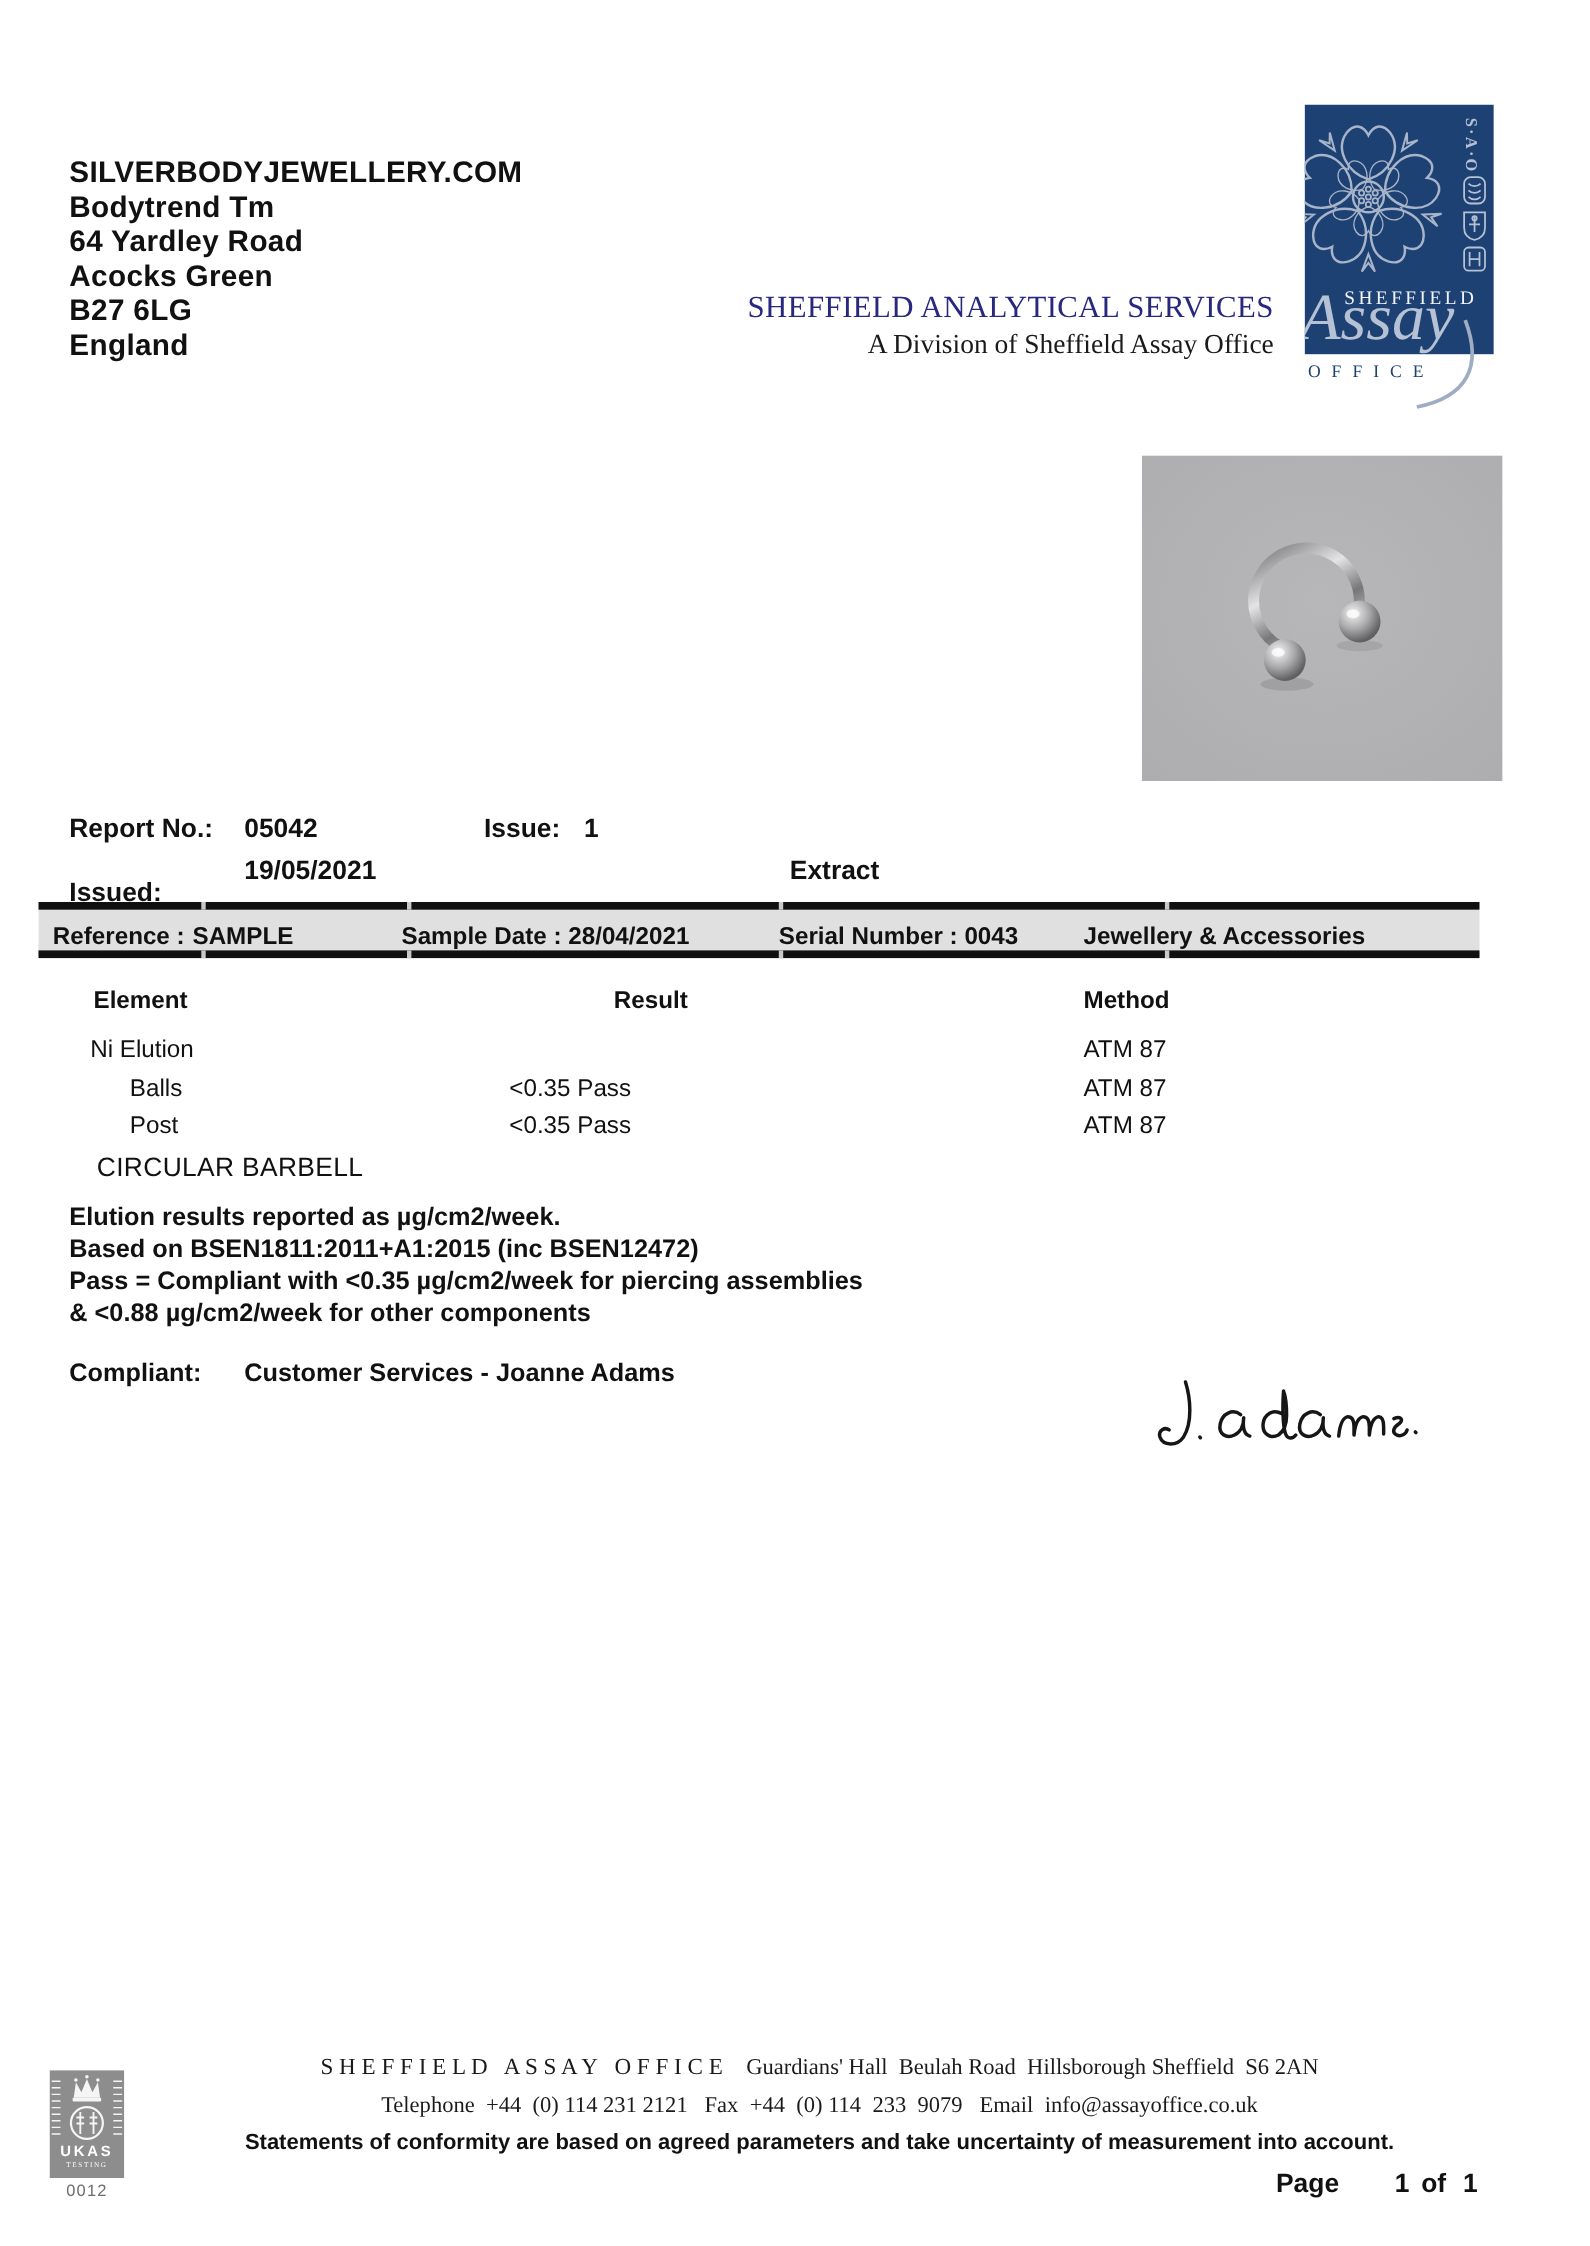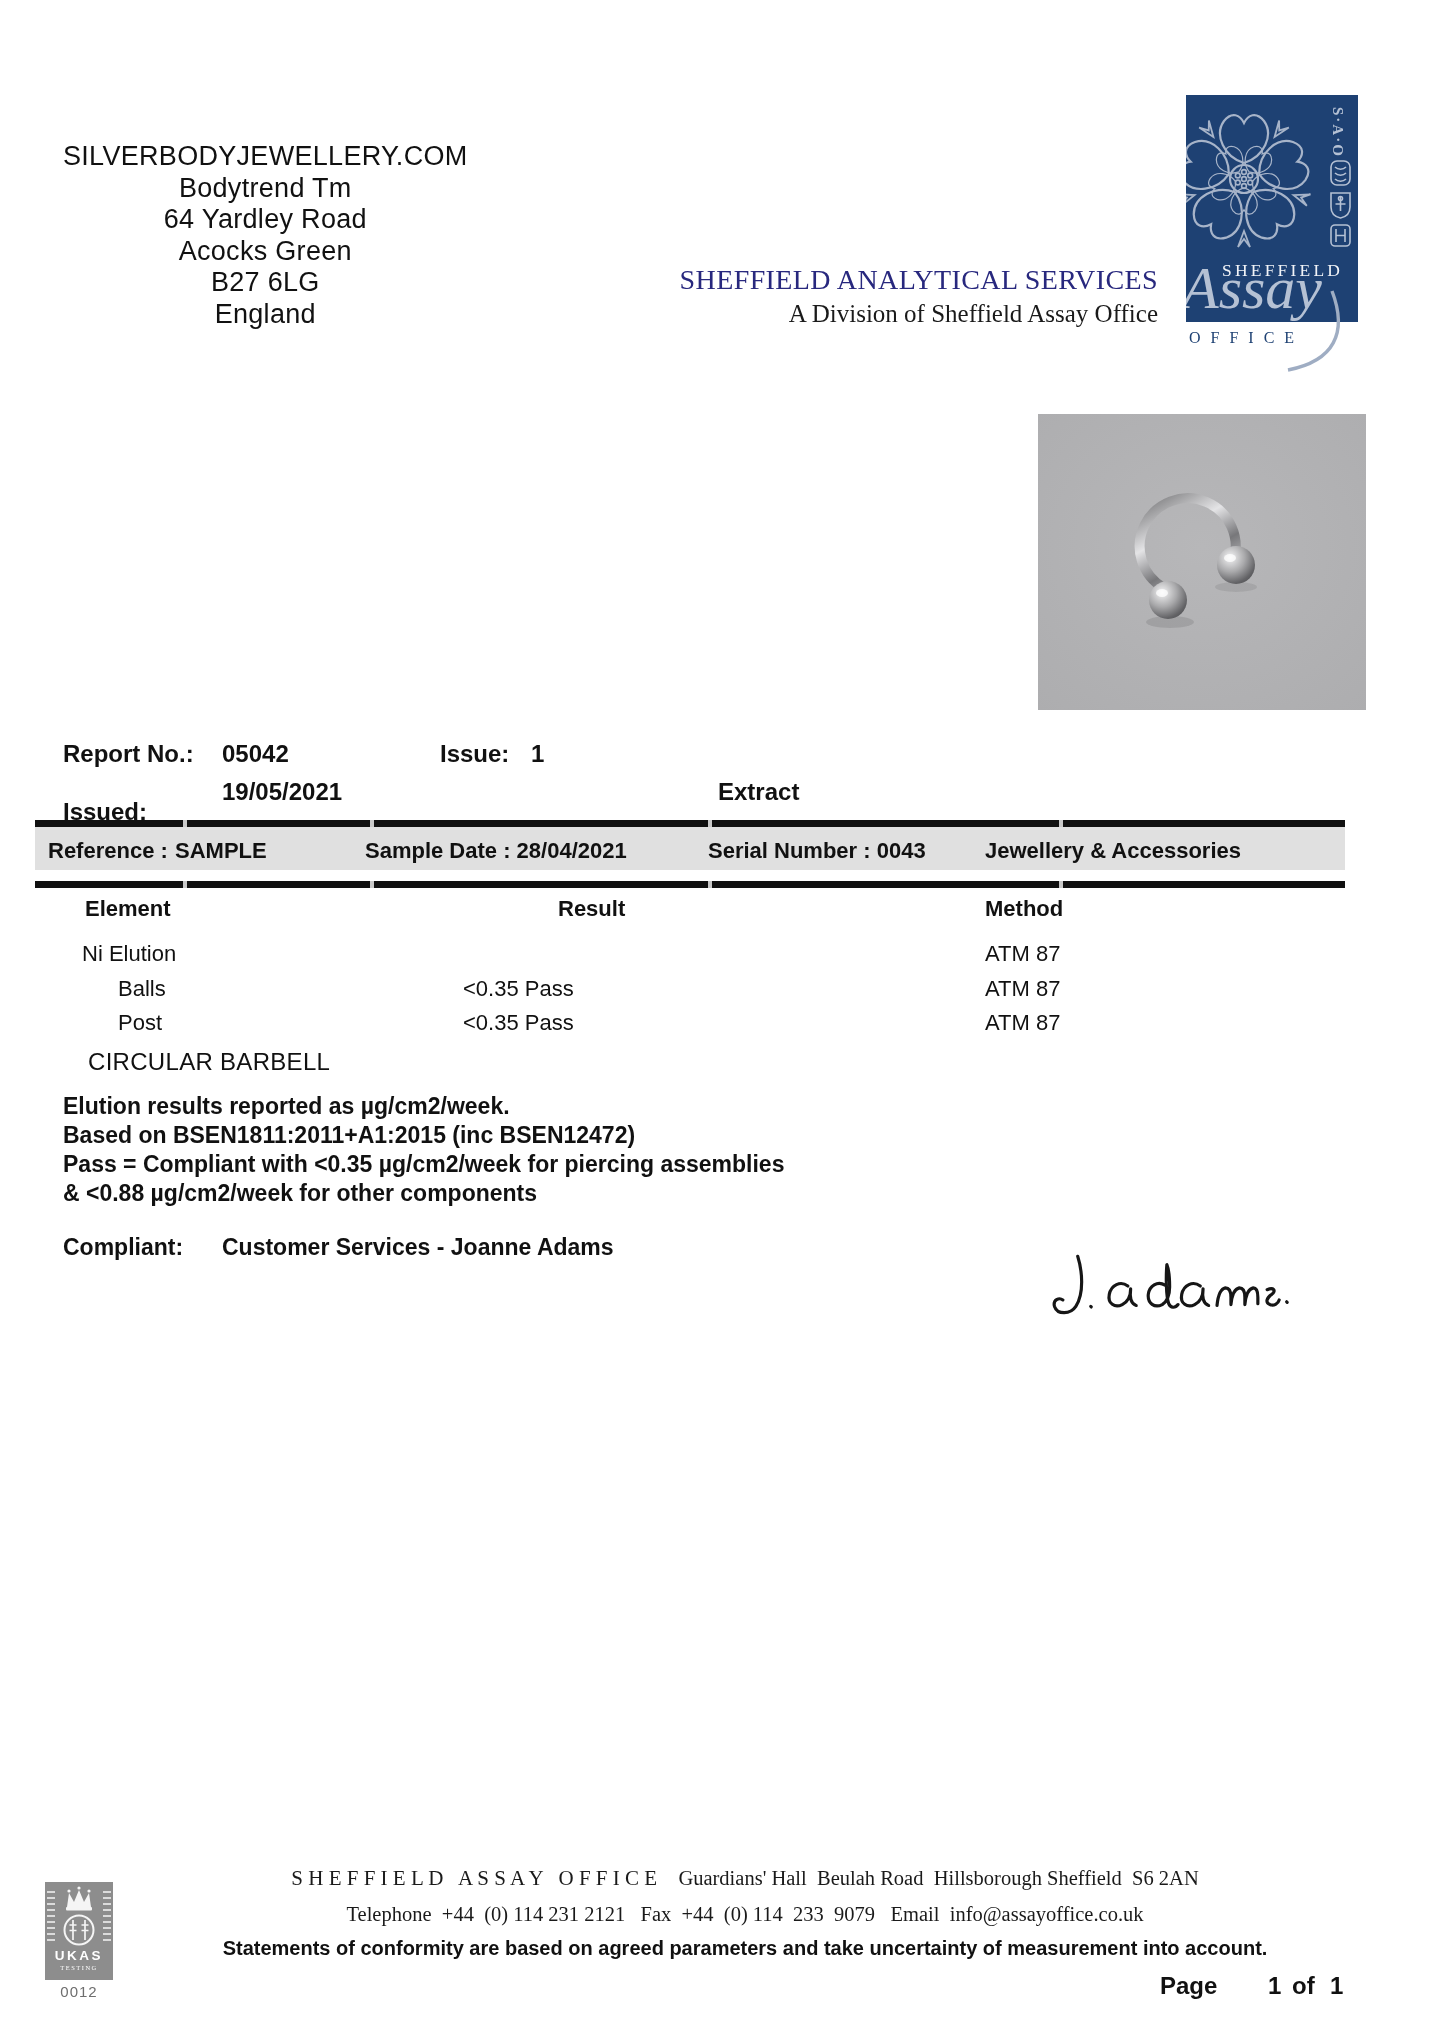--- a/index.html
+++ b/index.html
@@ -5,32 +5,32 @@
   * { margin:0; padding:0; box-sizing:border-box; }
   html,body { background:#888; }
   .page {
     position:relative; width:1445px; height:2042px; background:#ffffff;
     font-family:"Liberation Sans", sans-serif; color:#111; overflow:hidden;
     margin:0 auto;
   }
   .abs { position:absolute; }
 
   
-  .address { left:63px; top:141px; font-size:27px; font-weight:normal; line-height:31.5px; letter-spacing:0.3px;text-align:center; }
+  .address { left:63px; top:141px; font-size:27px; font-weight:bold; line-height:31.5px; letter-spacing:0.3px; }
 
   
   .division { left:600px; top:264px; width:558px; text-align:right; }
   .division-title { font-family:"Liberation Serif", serif; font-size:28px; color:#28287e; letter-spacing:0.4px; }
   .division-sub { font-family:"Liberation Serif", serif; font-size:25px; color:#1a1a1a; margin-top:4px; }
 
   
   .rep { font-size:24px; font-weight:bold; }
 
   
-  .refbar { left:35px; top:820px; width:1310px; height:68px; }
+  .refbar { left:35px; top:820px; width:1310px; height:51px; }
   .refbar .bar { position:absolute; left:0; width:100%; height:7px; background:#101010; }
   .refbar .bar.top { top:0; } .refbar .bar.bottom { bottom:0; }
   .refbar .mid { position:absolute; top:7px; left:0; width:100%; height:43px; background:#e0e0e0; }
   .refbar .notch { position:absolute; width:4px; height:7px; background:#c9c9c9; }
   .refbar .txt { position:absolute; top:18px; font-size:22px; font-weight:bold; color:#111; }
 
   
   .tbl { font-size:22px; }
   .tbl-h { font-weight:bold; }
 

